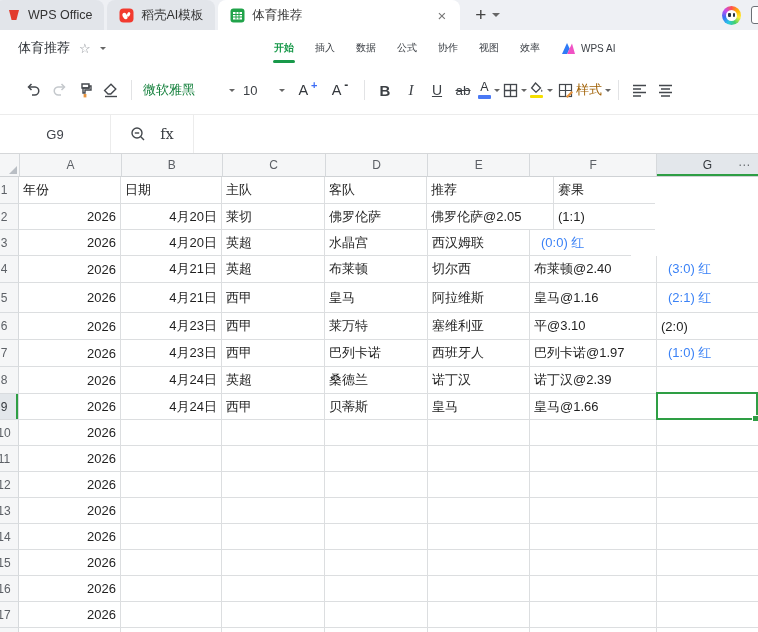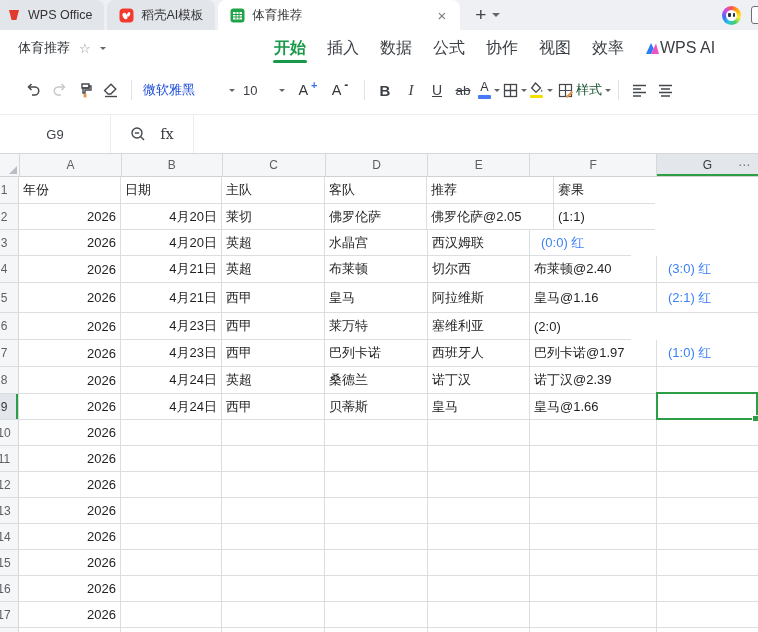--- a/index.html
+++ b/index.html
@@ -27,44 +27,44 @@
        display:flex;align-items:center;justify-content:center;}
   .orb-inner{width:11px;height:11px;border-radius:50%;background:#fdfdfd;display:flex;align-items:center;justify-content:center;gap:2px;}
   .orb .eye{width:2.5px;height:3.5px;border-radius:1px;background:#24323f;}
   .partial-ic{width:14px;height:16px;border:1.5px solid #6b7076;border-radius:3px;margin-right:-9px;background:#fff;}
   
   .menubar{height:36px;background:#fff;display:flex;align-items:center;position:relative;}
   .doc-title{margin-left:18px;color:#2f3338;font-size:13px;}
   .star{color:#8b9096;font-size:13px;margin-left:9px;}
   .title-caret{margin-left:9px;}
   .menus{position:absolute;left:272px;top:0;height:36px;display:flex;align-items:center;gap:17px;}
-  .menu-item{font-size:16px;color:#3c4046;padding:0 2px;position:relative;height:36px;display:flex;align-items:center;white-space:nowrap;}
+  .menu-item{font-size:10px;color:#3c4046;padding:0 2px;position:relative;height:36px;display:flex;align-items:center;white-space:nowrap;}
   .menu-item.active{color:#18994a;font-weight:bold;}
   .menu-item.active::after{content:"";position:absolute;left:1px;right:1px;bottom:3px;height:3px;border-radius:2px;background:#18994a;}
-  .wpsai{display:flex;align-items:center;}
+  .wpsai{display:flex;align-items:center;gap:5px;}
   
   .toolbar{height:48px;background:#fff;display:flex;align-items:center;padding-left:20px;}
   .tbtn{height:30px;min-width:26px;display:flex;align-items:center;justify-content:center;gap:3px;border-radius:4px;color:#3c4045;}
   .tsep{width:1px;height:20px;background:#e2e3e5;margin:0 7px;}
   .fontbox{width:92px;justify-content:space-between;padding:0 4px;}
-  .fontbox .fname{font-size:13px;color:#1d4ed8;}
+  .fontbox .fname{font-size:13px;color:#15803d;}
   .sizebox{width:42px;justify-content:space-between;padding:0 4px;}
   .glyph-b{font-weight:bold;font-size:15px;}
   .glyph-i{font-style:italic;font-family:"Liberation Serif","DejaVu Serif",serif;font-size:15px;}
   .glyph-u{text-decoration:underline;font-size:14px;}
   .glyph-ab{text-decoration:line-through;font-size:13.5px;}
   .a-step{position:relative;font-size:14.5px;color:#33373c;}
   .sign.plus{color:#3d6df5;}
   .sign.minus{color:#33373c;}
   .fontcolor{display:flex;flex-direction:column;align-items:center;line-height:1;}
   .fontcolor .fc-a{font-size:12.5px;color:#33373c;}
   .fontcolor .bar{width:13px;height:3.5px;border-radius:1px;margin-top:1.5px;}
   .bar.blue{background:#4a79f5;}
   .bar.yellow{background:#f5df00;}
-  .styles-label{font-size:13px;color:#14532d;}
+  .styles-label{font-size:13px;color:#a16207;}
   svg{display:block;}
   
   .formulabar{height:38px;background:#fff;border-top:1px solid #ececec;border-bottom:1px solid #d5d7d9;display:flex;align-items:center;}
   .namebox{width:110px;height:100%;display:flex;align-items:center;justify-content:center;color:#3f434a;font-size:13px;border-right:1px solid #ececec;}
   .fbicons{width:82px;display:flex;align-items:center;justify-content:center;gap:14px;height:100%;border-right:1px solid #ececec;}
   .fx{font-family:"DejaVu Serif","Liberation Serif",serif;font-size:14.5px;color:#3c4045;}
   .formula-input{flex:1;height:100%;}
   
   .grid{position:relative;background:#fff;}
   .colheads{display:flex;height:23px;background:#f5f6f7;}
@@ -341,20 +341,21 @@
 
   <div class="row h27">
     <div class="rh">
         <span>6</span>
       </div>
     <div class="cell wA num">2026</div>
     <div class="cell wB num">4月23日</div>
     <div class="cell wC">西甲</div>
     <div class="cell wD">莱万特</div>
     <div class="cell wE">塞维利亚</div>
+    <div class="cell wF">平@3.10</div>
     <div class="cell wG cg">(2:0)</div>
   </div>
 
   <div class="row h27">
     <div class="rh">
         <span>7</span>
       </div>
     <div class="cell wA num">2026</div>
     <div class="cell wB num">4月23日</div>
     <div class="cell wC">西甲</div>

